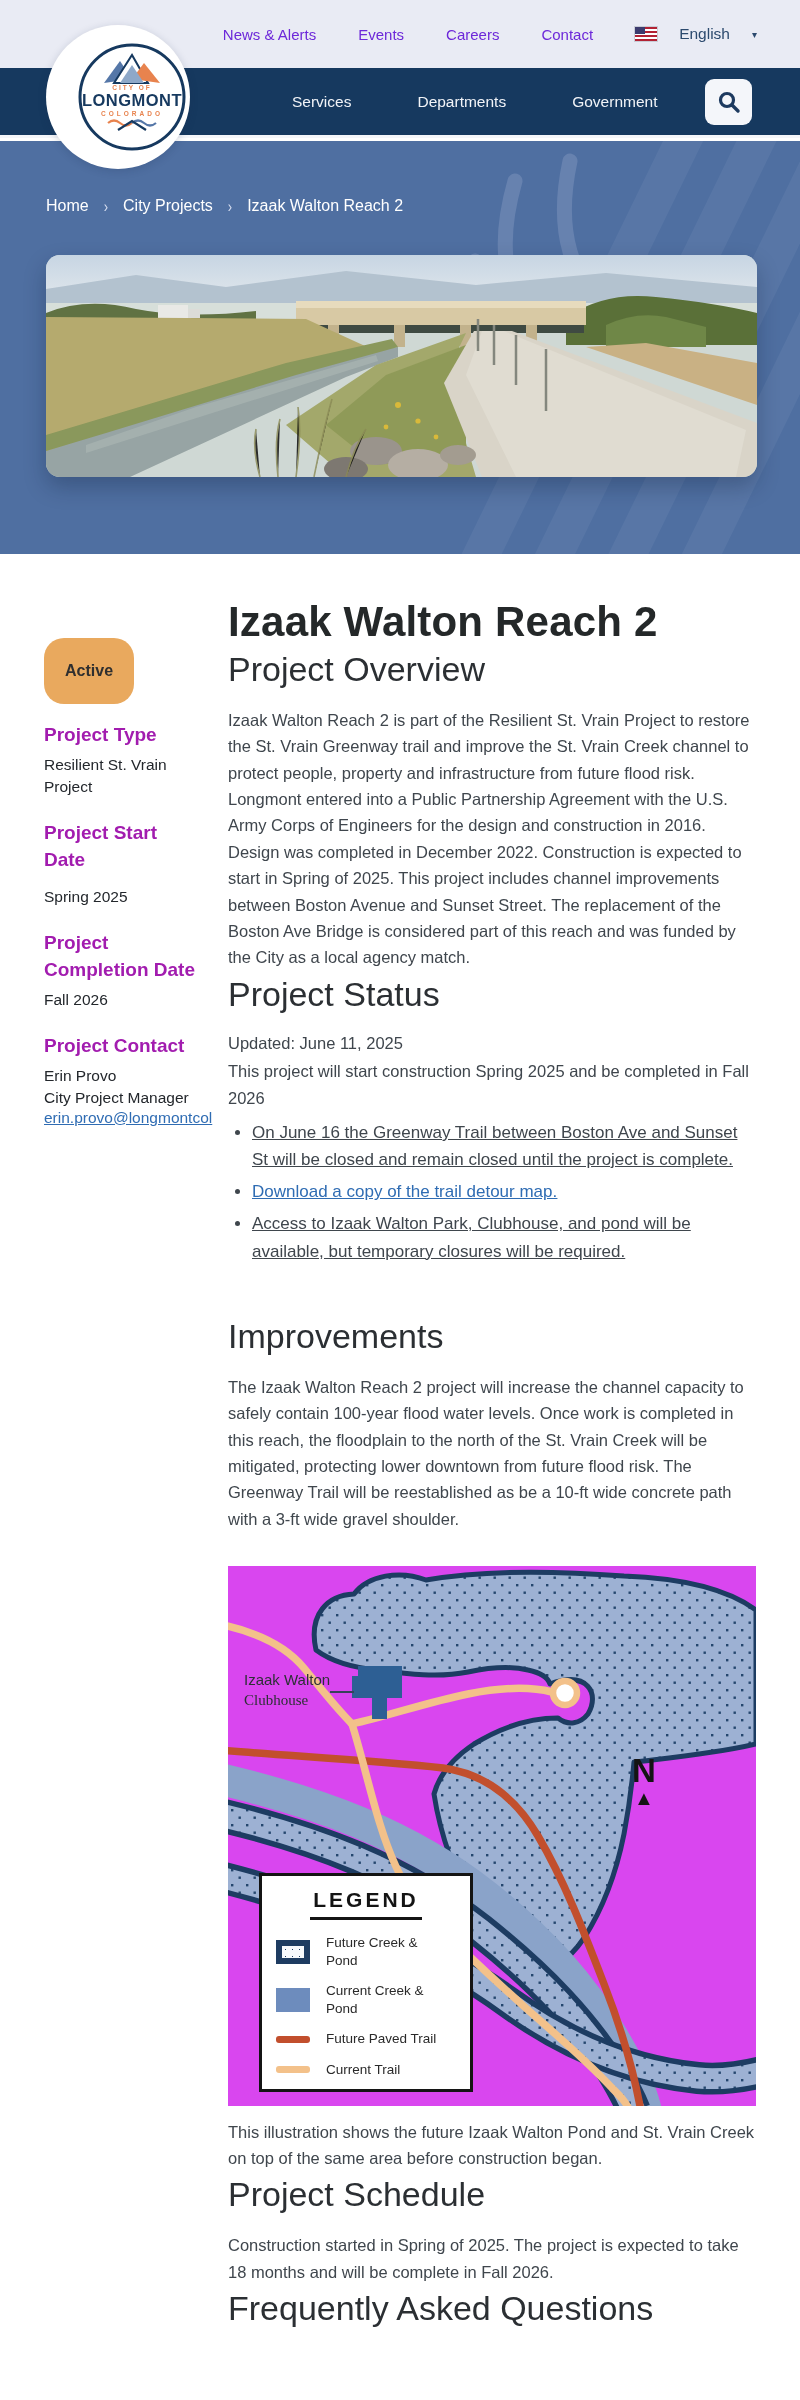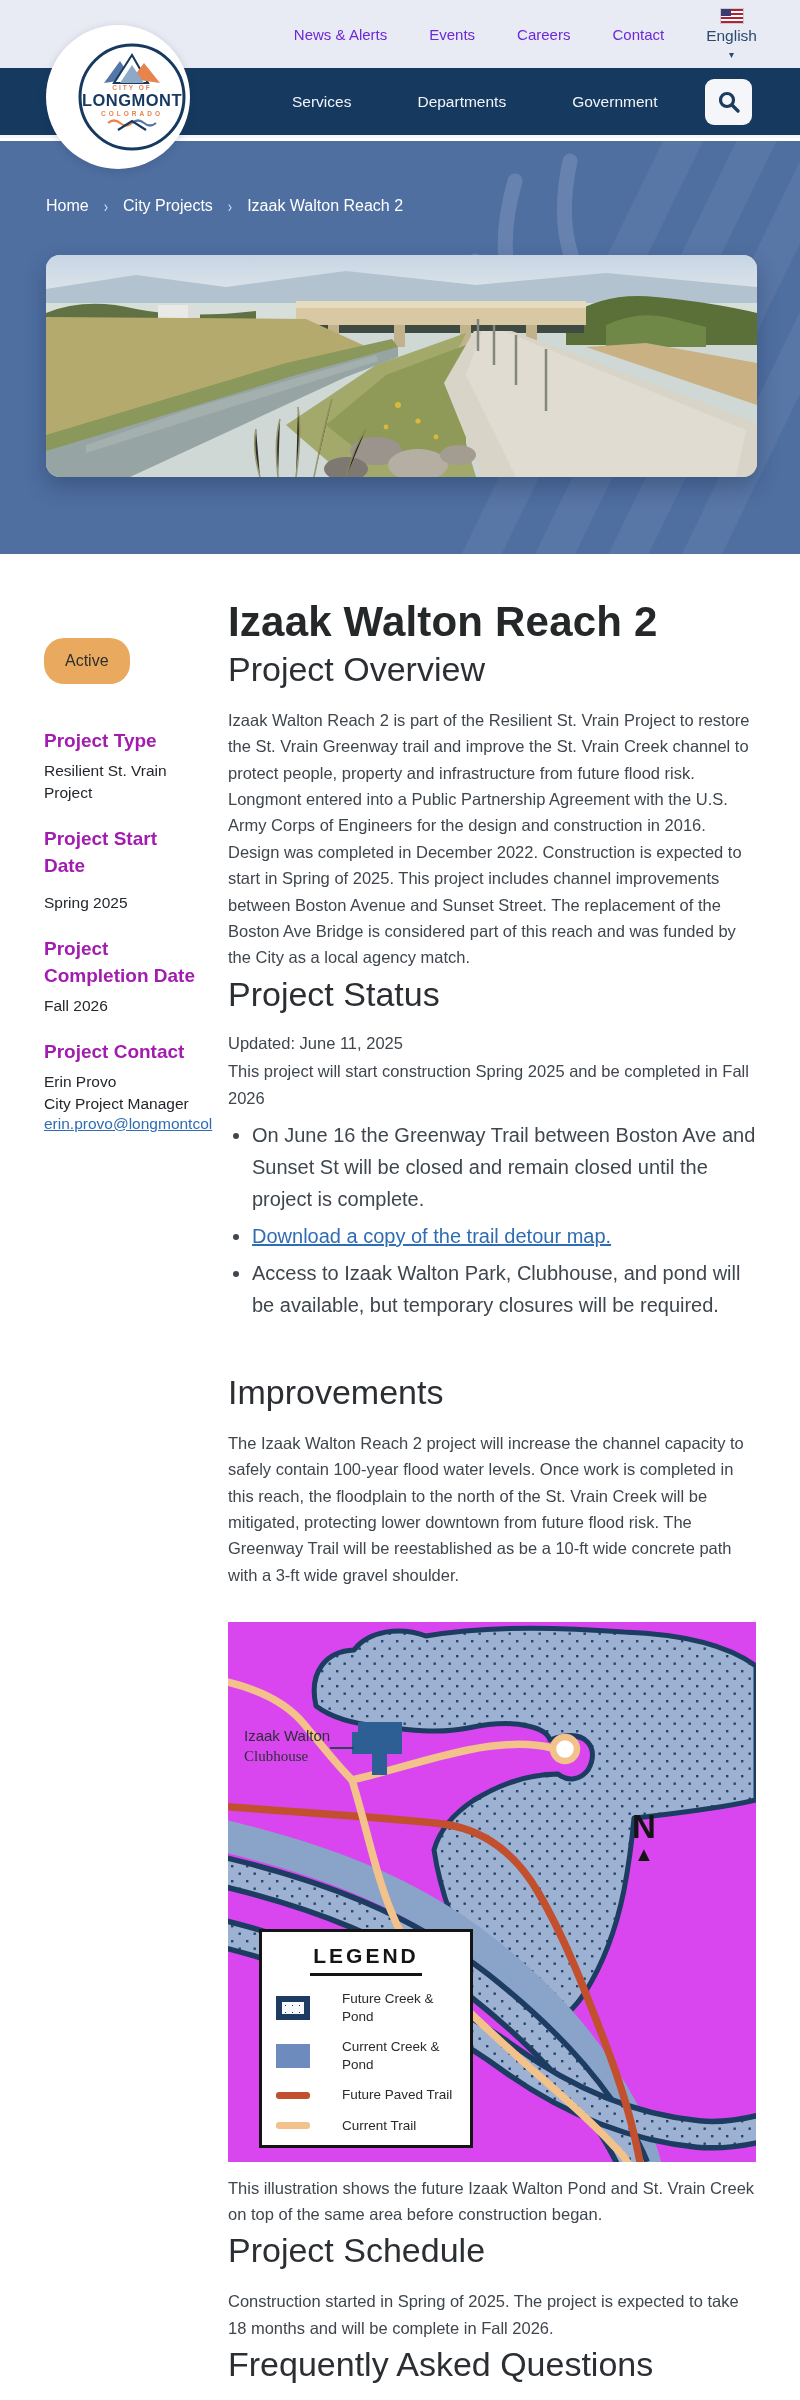--- a/index.html
+++ b/index.html
@@ -9,21 +9,21 @@
     font-family:"Liberation Sans","DejaVu Sans",sans-serif;
     -webkit-font-smoothing:antialiased;
   }
   
   .utility-bar{
     position:absolute;left:0;top:0;width:800px;height:68px;
     background:#e9ebf4;display:flex;align-items:center;justify-content:flex-end;
     gap:42px;padding-right:43px;box-sizing:border-box;z-index:5;
   }
   .utility-link{color:#6d28d9;font-size:15px;cursor:pointer;}
-  .lang{display:flex;align-items:center;gap:4px;color:#2c4a6e;font-size:15.5px;cursor:pointer;flex-direction:column;}
+  .lang{display:flex;align-items:center;gap:22px;color:#2c4a6e;font-size:15.5px;cursor:pointer;}
   .caret{font-size:10px;color:#2c4a6e;}
   .flag{width:22px;height:14px;position:relative;display:inline-block;
     background:repeating-linear-gradient(#b22234 0 2px,#fff 2px 4px);outline:1px solid #c9ccd6;}
   .flag:before{content:"";position:absolute;left:0;top:0;width:10px;height:7px;background:#3c3b6e;}
   .main-nav{
     position:absolute;left:0;top:68px;width:800px;height:70px;
     background:#16395f;display:flex;align-items:center;z-index:4;
     border-bottom:3px solid #f4f6fa;box-sizing:border-box;
   }
   .nav-items{display:flex;gap:66px;margin-left:292px;}
@@ -48,53 +48,53 @@
   .crumb-sep{color:#d6def0;font-size:13px;transform:scaleY(1.25);}
   .hero-photo{
     position:absolute;left:46px;top:114px;width:711px;height:222px;border-radius:14px;
     overflow:hidden;box-shadow:0 10px 22px rgba(10,25,50,.28);z-index:2;background:#cfd8d4;
   }
   
   .content{position:absolute;left:0;top:554px;width:800px;z-index:2;}
   .sidebar{position:absolute;left:44px;top:84px;width:176px;}
   .status-badge{
     display:inline-block;background:#e9a95e;color:#2f2f2f;font-size:16px;
-    padding:14px 21px;border-radius:20px;margin-bottom:44px;
+    padding:24px 21px;border-radius:20px;margin-bottom:18px;font-weight:bold;
   }
   .field{margin-bottom:22px;}
   .field-label{color:#a21caf;font-size:19px;line-height:1.42;margin-bottom:5px;width:155px;font-weight:bold;}
   .field-value{color:#23272c;font-size:15.5px;line-height:1.42;width:160px;}
   .email-link{color:#2f6cb3;text-decoration:underline;font-size:15.5px;white-space:nowrap;
     display:block;overflow:hidden;width:176px;cursor:pointer;}
   .main-col{margin-left:228px;width:528px;}
   h1.page-title{margin:0;padding-top:44px;font-size:42px;font-weight:700;color:#242829;letter-spacing:.2px;}
   h2.section{margin:0;font-size:34px;font-weight:400;color:#2b2f33;line-height:1.38;}
   .h2-overview{margin-top:20px;}
   .h2-status{margin-top:26px;}
   .h2-goals{margin-top:48px;}
   .h2-schedule{margin-top:32px;}
   .h2-faq{margin-top:30px;}
   p.body{margin:14px 0 0 0;font-size:16.5px;line-height:1.6;color:#3f464d;}
   p.tight{margin:10px 0 0 0;font-size:16.5px;line-height:1.6;color:#3f464d;}
   ul.status-list{margin:8px 0 0 0;padding-left:24px;}
-  ul.status-list li{font-size:20px;line-height:1.6;color:#3f464d;margin-bottom:5px;}
+  ul.status-list li{font-size:17px;line-height:1.6;color:#3f464d;margin-bottom:5px;text-decoration:underline;}
   a.inline-link{color:#2f6cb3;text-decoration:underline;cursor:pointer;}
   
   .map-fig{position:relative;width:528px;height:540px;margin-top:34px;background:#d946ef;}
   .map-art{position:absolute;left:0;top:0;}
   .clubhouse-label{position:absolute;left:16px;top:104px;width:96px;font-size:15px;line-height:1.35;color:#2c3034;}
   .clubhouse-line{position:absolute;left:102px;top:125px;width:24px;height:2px;background:#36425a;}
   .compass{position:absolute;left:398px;top:188px;text-align:center;color:#141414;width:36px;}
   .compass .n{font-size:33px;font-weight:700;line-height:1;}
   .compass .arrow{font-size:20px;line-height:1;margin-top:1px;}
   .legend{position:absolute;left:31px;top:307px;width:214px;height:219px;background:#ffffff;
     border:3px solid #141414;box-sizing:border-box;padding:12px 14px 8px 14px;}
   .legend-title{text-align:center;font-size:21px;font-weight:700;letter-spacing:3px;color:#141414;}
   .legend-rule{width:112px;height:3px;background:#141414;margin:5px auto 14px auto;}
-  .legend-row{display:flex;align-items:center;gap:32px;margin-bottom:13px;}
+  .legend-row{display:flex;align-items:center;gap:16px;margin-bottom:13px;}
   .sw{flex:0 0 34px;}
   .sw-future{width:34px;height:24px;box-sizing:border-box;border:6px solid #1e3c61;
     background-color:#f7f9fc;background-image:radial-gradient(#1e3c61 .8px,transparent .9px);background-size:7px 7px;}
   .sw-current{width:34px;height:24px;background:#6d8cbd;}
   .sw-redline{width:34px;height:7px;background:#c24f2d;border-radius:3px;}
   .sw-tanline{width:34px;height:7px;background:#f3c18a;border-radius:3px;}
   .legend-label{font-size:13.5px;line-height:1.3;color:#2a2a2a;width:118px;}
   .caption{margin-top:14px;font-size:16.5px;line-height:1.55;color:#3f464d;}
   .caption .l1{white-space:nowrap;overflow:hidden;width:536px;}
 </style>

